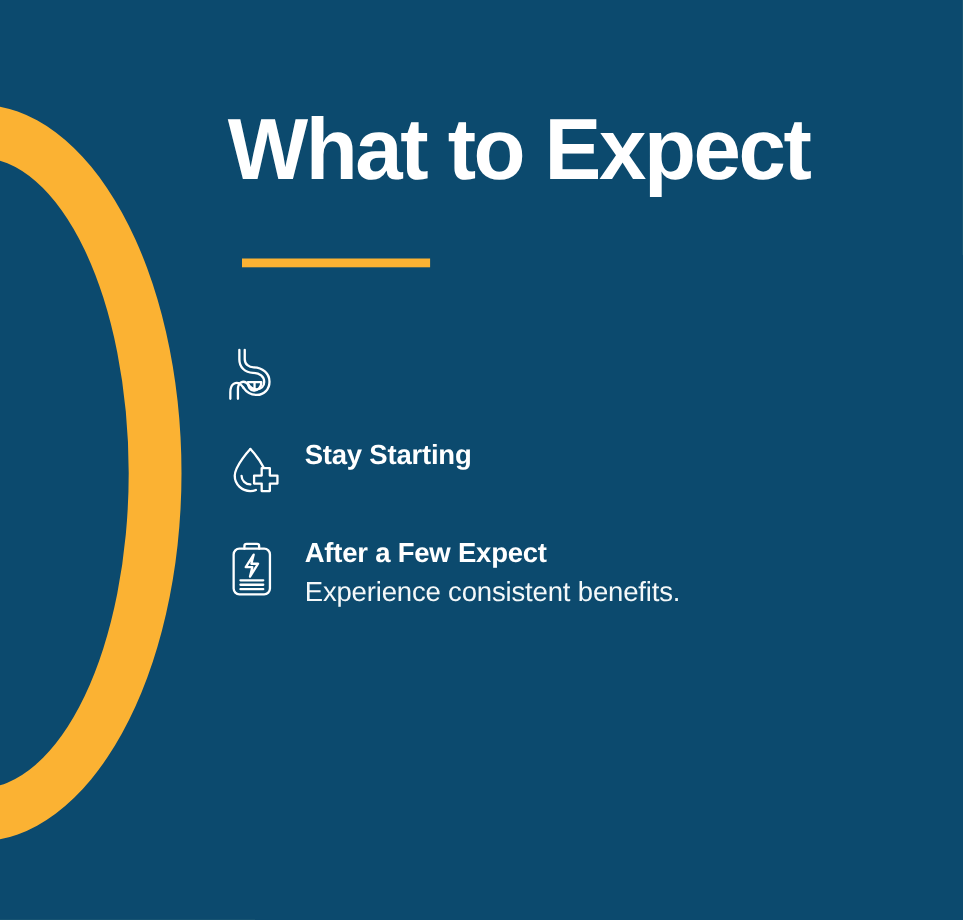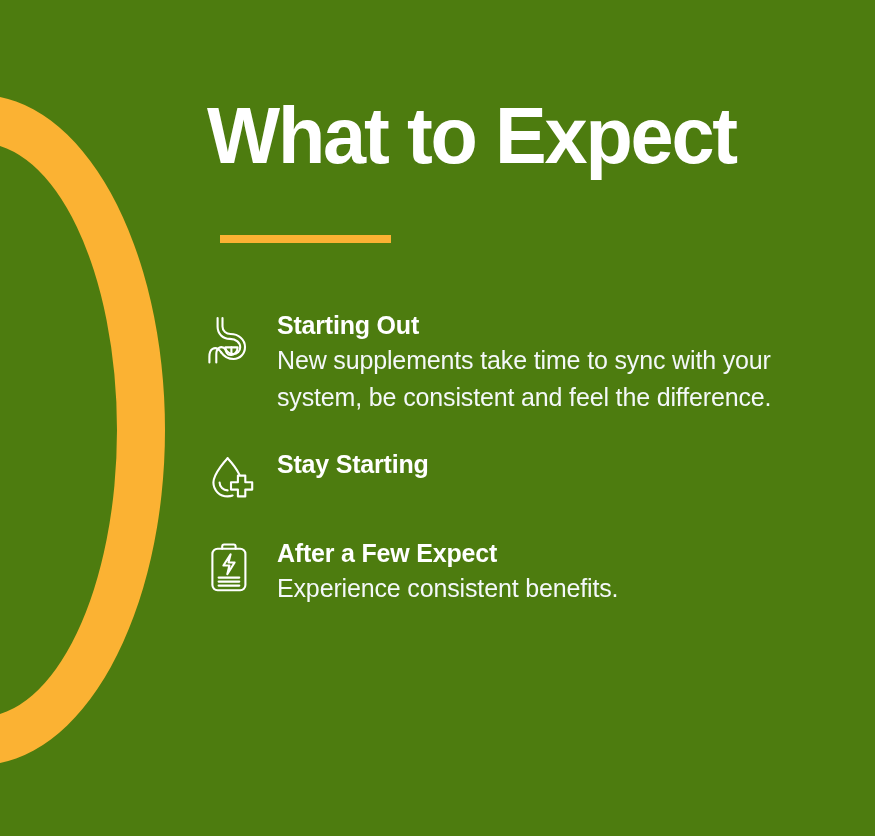--- a/index.html
+++ b/index.html
@@ -10,21 +10,21 @@
     width: 875px;
     height: 836px;
     background: #3d7682;
     font-family: "Liberation Sans", sans-serif;
     overflow: hidden;
   }
   .card {
     position: relative;
     width: 875px;
     height: 836px;
-    background: #4d7c0f;
+    background: #0c4a6e;
     overflow: hidden;
   }
 
   
   .deco-arc {
     position: absolute;
     left: -205px;
     top: 95px;
     width: 370px;
     height: 670px;
@@ -125,24 +125,20 @@
                    C38 39.8 33 45 26.6 45 C20.8 45 16.6 41.8 14.2 38.3"></path>
           <path d="M10.6 4 L10.6 12.8 C10.6 19.8 15.8 24.9 22.9 24.9
                    C29.2 24.9 33.2 28.6 33.2 33.2 C33.2 37.1 30.3 40 26.5 40
                    C23.2 40 20.7 38.3 19 36"></path>
           <path d="M14.2 38.3 C11.6 34.6 8.4 33.2 5.6 34.8 C2.9 36.3 2.4 39.8 2.4 42.6 L2.4 48.5"></path>
           <path d="M19 36 C16.9 33.2 14.3 32.4 12 33.8 C9.8 35.1 9.3 37.6 9.3 40 L9.3 48.5"></path>
           <path d="M18.4 33.4 L30.6 33.4 C30.6 38.1 27.4 41 23.6 41 C20.3 41 18.4 37.8 18.4 33.4 Z"></path>
           <path d="M24.4 33.4 L24.4 40.9"></path>
         </svg>
       </span>
-      <div class="feature-body">
-        <div class="feature-heading">Starting Out</div>
-        <div class="feature-text">New supplements take time to sync with your system, be consistent and feel the difference.</div>
-      </div>
     </div>
 
     <div class="feature">
       <span class="feature-icon">
         <svg viewBox="0 0 48 52" fill="none" stroke="#ffffff" stroke-width="2.1" stroke-linecap="round" stroke-linejoin="round">
           <path d="M20.6 5.2 C20.6 5.2 6.4 20.3 6.4 29.6 C6.4 37.3 12.8 43.4 20.6 43.4
                    C22.4 43.4 24.1 43.1 25.6 42.5"></path>
           <path d="M20.6 5.2 C20.6 5.2 28.4 13.5 32.4 21.6"></path>
           <path d="M12.6 29.6 C12.6 33.9 16.2 37.4 20.6 37.4"></path>
           <path d="M30.9 22.6 L38.3 22.6 L38.3 29.3 L45.2 29.3 L45.2 36.6 L38.3 36.6

